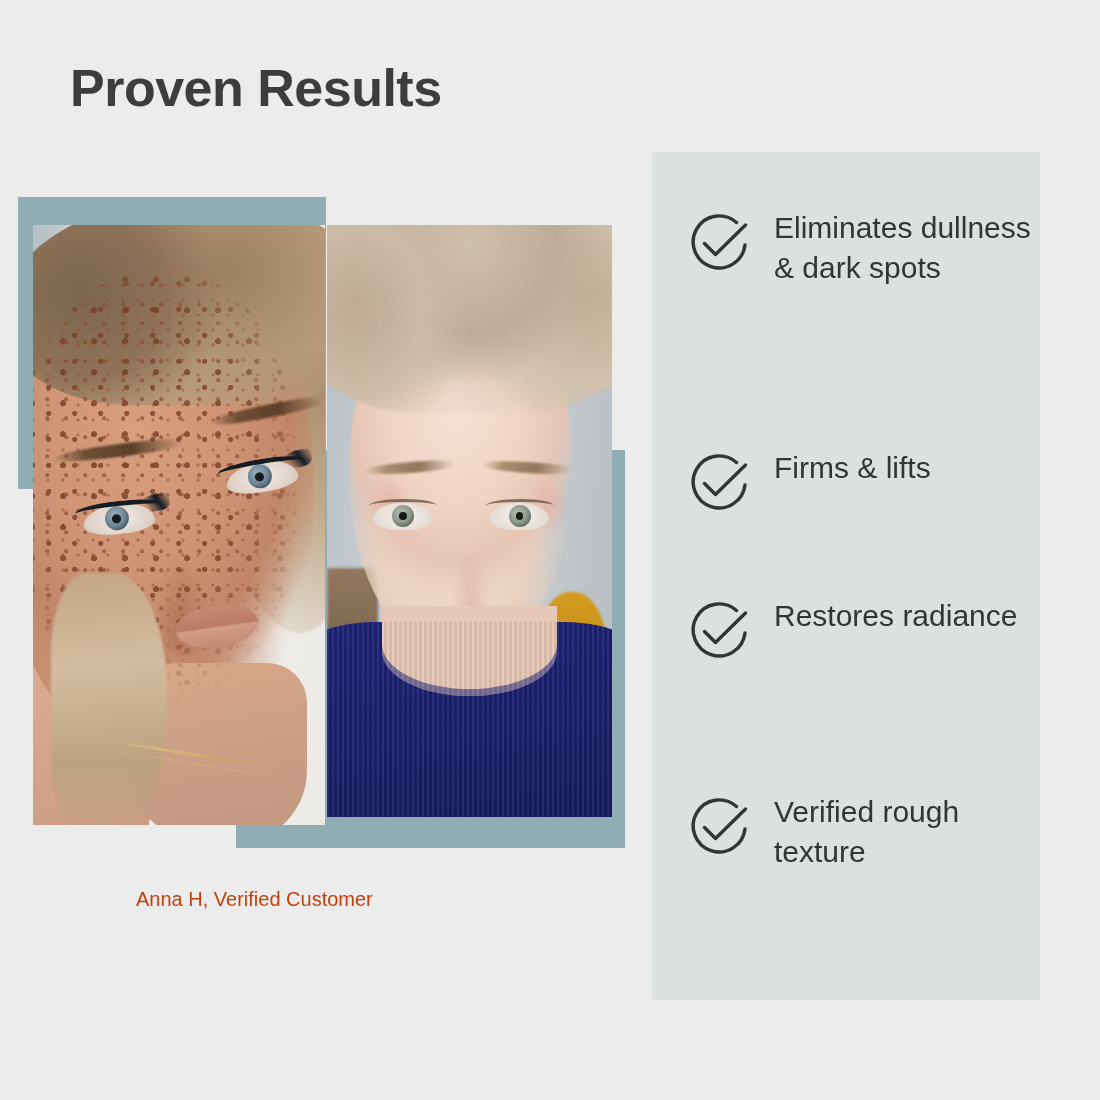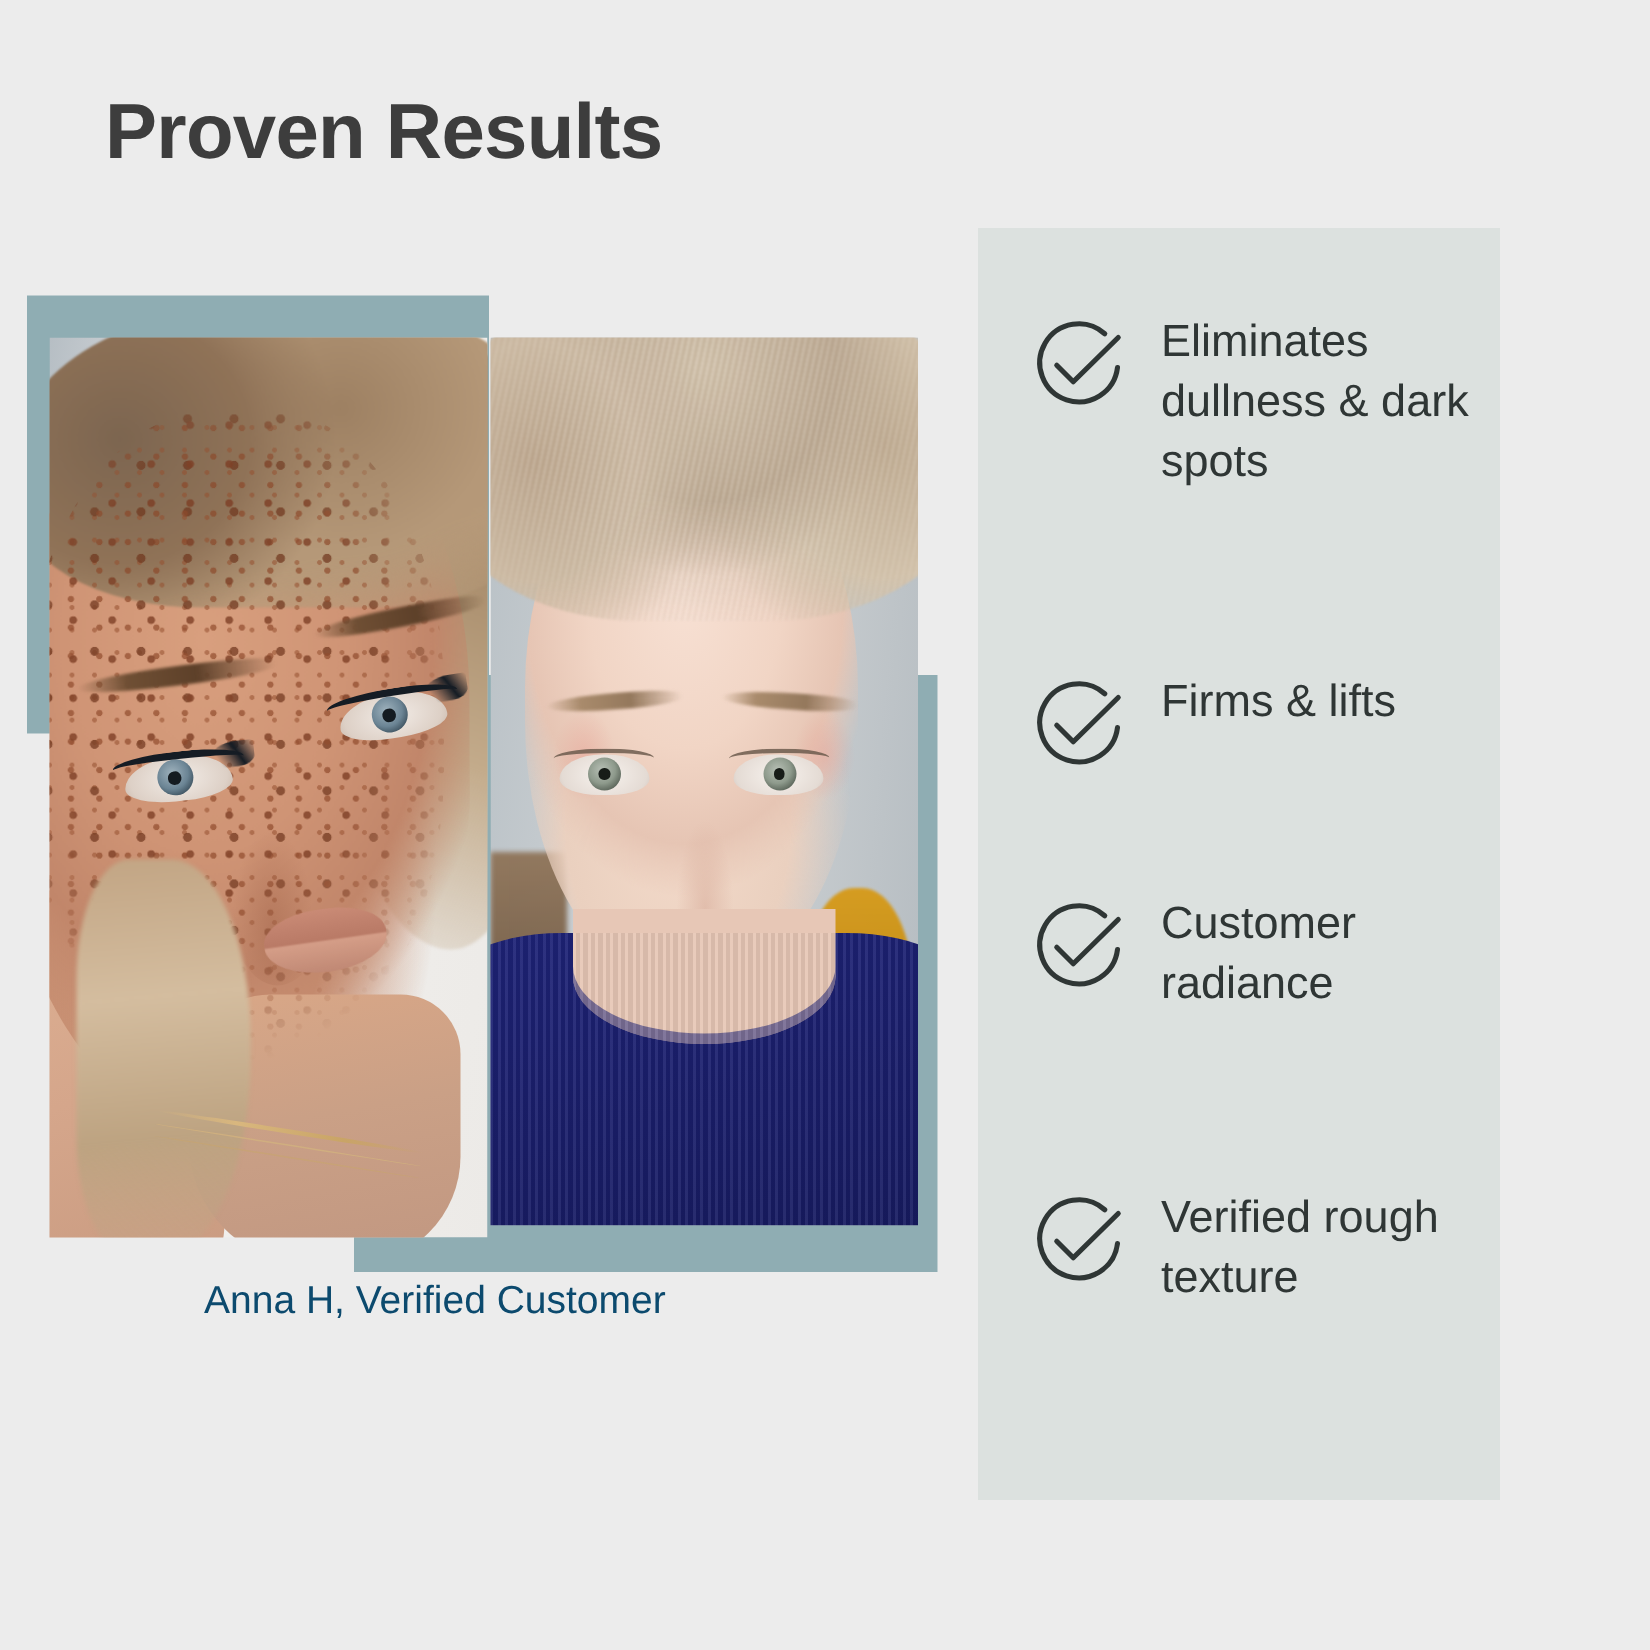--- a/index.html
+++ b/index.html
@@ -31,31 +31,31 @@
 
   .photo{
     position:absolute;
     overflow:hidden;
   }
   .photo-before{ left:33px;  top:225px; width:292px; height:600px; }
   .photo-after { left:327px; top:225px; width:285px; height:592px; }
 
   .caption{
     position:absolute;
-    left:136px; top:851px;
-    font-size:26px;
-    color:#0c4a6e;
+    left:136px; top:888px;
+    font-size:20px;
+    color:#c2410c;
     white-space:nowrap;
   }
 
   
   .panel{
     position:absolute;
     left:652px; top:152px;
-    width:348px; height:848px;
+    width:388px; height:848px;
     background:#dce1df;
   }
   .benefit{
     position:absolute;
     left:34px;
     display:flex;
     align-items:flex-start;
     gap:22px;
   }
   .benefit-0{ top:56px; }
@@ -389,21 +389,21 @@
     <span class="benefit-text">Firms &amp; lifts</span>
   </div>
 
   <div class="benefit benefit-2">
     <span class="check-icon">
       <svg viewBox="0 0 66 66" width="66" height="66" fill="none" stroke="#2f3635" stroke-width="3.4" stroke-linecap="round" stroke-linejoin="round">
         <path d="M50.5 10.5 A26 26 0 1 0 59 33"></path>
         <path d="M18.5 31.5 L29.5 42.5 L59.5 13"></path>
       </svg>
     </span>
-    <span class="benefit-text">Customer radiance</span>
+    <span class="benefit-text">Restores radiance</span>
   </div>
 
   <div class="benefit benefit-3">
     <span class="check-icon">
       <svg viewBox="0 0 66 66" width="66" height="66" fill="none" stroke="#2f3635" stroke-width="3.4" stroke-linecap="round" stroke-linejoin="round">
         <path d="M50.5 10.5 A26 26 0 1 0 59 33"></path>
         <path d="M18.5 31.5 L29.5 42.5 L59.5 13"></path>
       </svg>
     </span>
     <span class="benefit-text">Verified rough texture</span>

